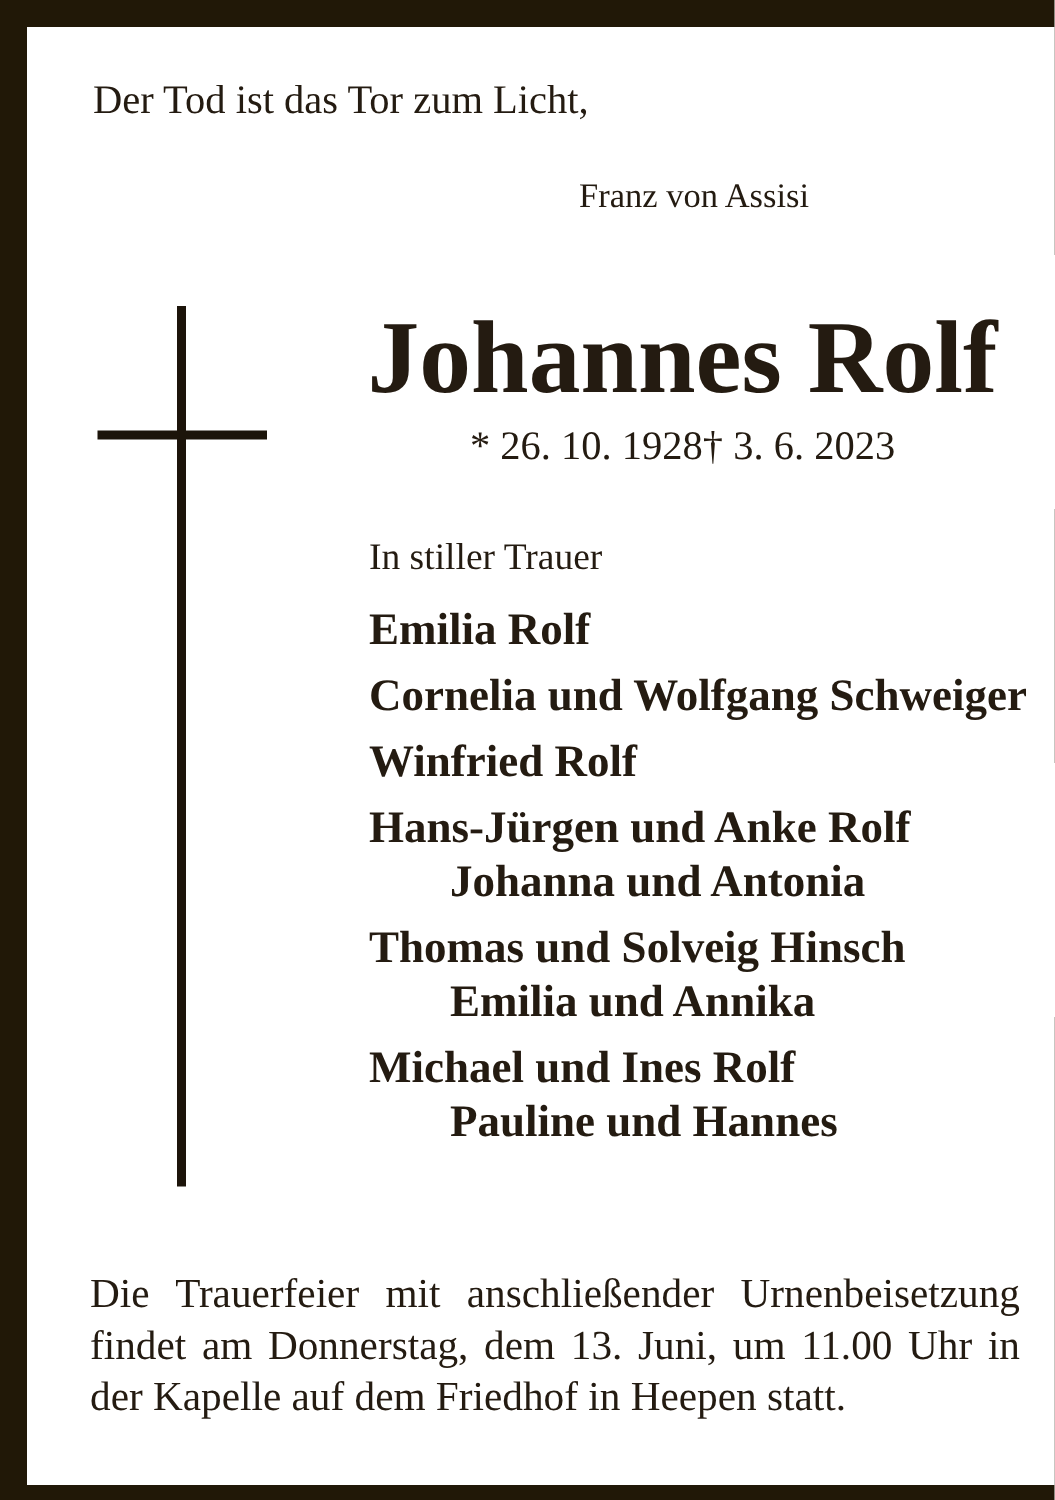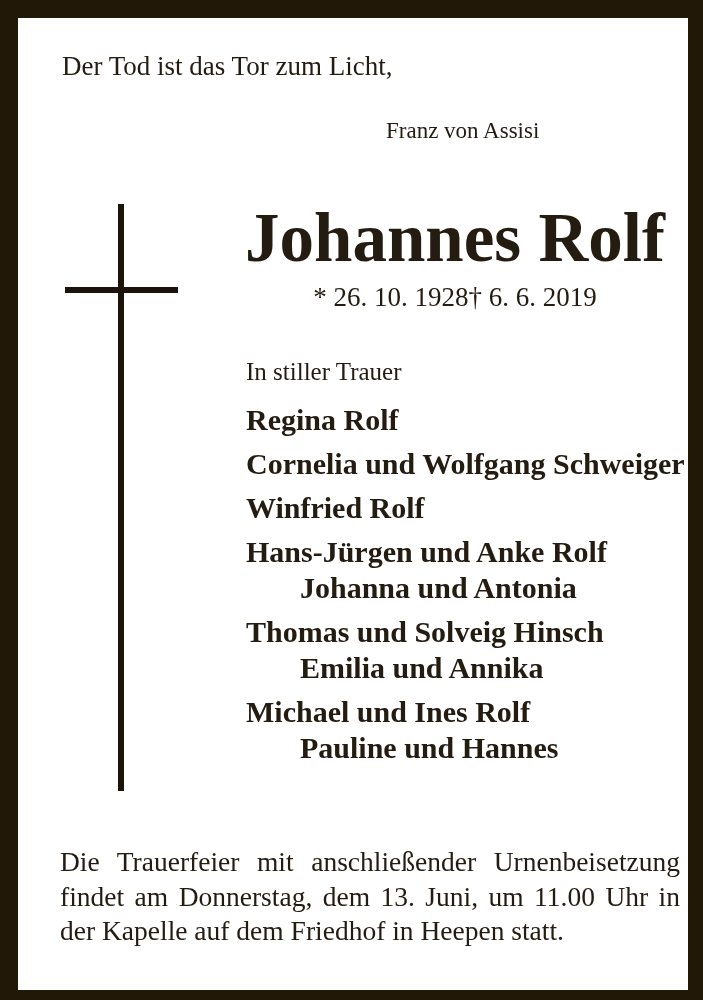--- a/index.html
+++ b/index.html
@@ -9,20 +9,21 @@
     background: #211807;
     font-family: "Liberation Serif", "DejaVu Serif", serif;
     color: #241b11;
     overflow: hidden;
   }
   .sheet {
     position: absolute;
     left: 18px; top: 18px;
     width: 670px; height: 972px;
     background: #ffffff;
+    padding-left: 16px;
   }
   .abs { position: absolute; }
 
   .quote {
     left: 44px; top: 32px;
     font-size: 27px; line-height: 33px;
     white-space: nowrap;
   }
   .attribution {
     left: 368px; top: 100px;
@@ -104,28 +105,28 @@
   <div class="abs cross">
     <div class="v"></div>
     <div class="h"></div>
   </div>
 
   <div class="abs name-block">
     <div class="deceased-name">Johannes Rolf</div>
   </div>
 
   <div class="abs dates">
-    <span class="birth">* 26. 10. 1928</span><span>† 6. 6. 2019</span>
+    <span class="birth">* 26. 10. 1928</span><span>† 3. 6. 2023</span>
   </div>
 
   <div class="abs intro">In stiller Trauer</div>
 
   <div class="abs mourners">
     <div class="mourner-group">
-      <div>Regina Rolf</div>
+      <div>Emilia Rolf</div>
     </div>
     <div class="mourner-group">
       <div>Cornelia und Wolfgang Schweiger</div>
     </div>
     <div class="mourner-group">
       <div>Winfried Rolf</div>
     </div>
     <div class="mourner-group">
       <div>Hans-Jürgen und Anke Rolf</div>
       <div class="mourner-sub">Johanna und Antonia</div>

